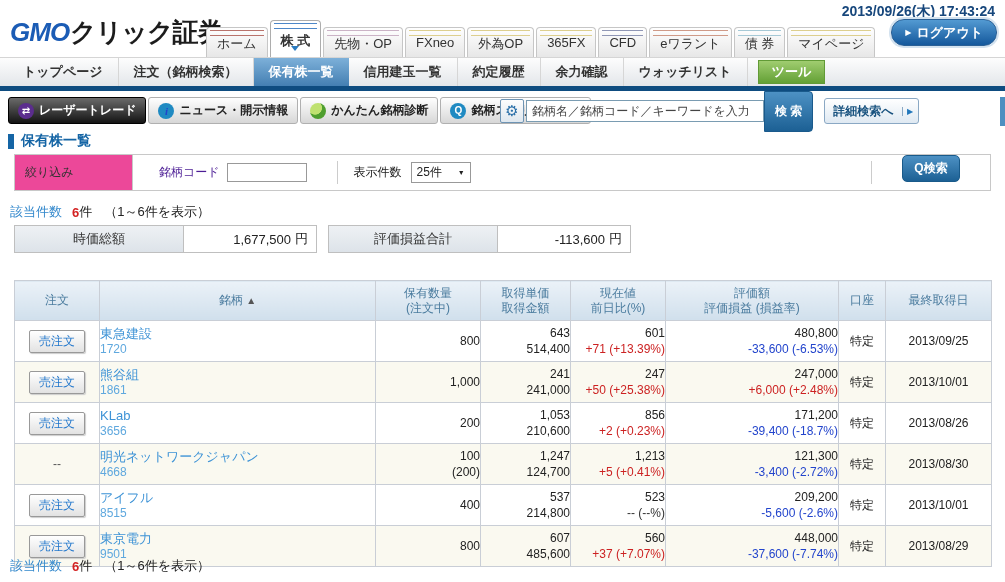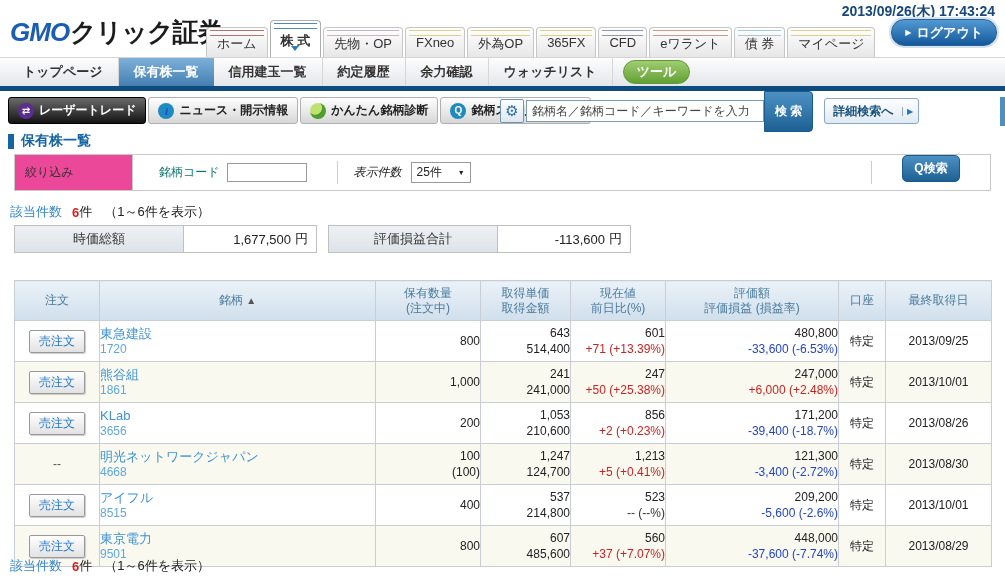--- a/index.html
+++ b/index.html
@@ -26,21 +26,21 @@
        color:#fff;font-size:13px;font-weight:bold;display:flex;align-items:center;gap:5px;cursor:pointer;}
   .logout .arr{font-size:8px;line-height:1;}
 
   
   .nav{position:absolute;top:57px;left:0;width:1005px;height:29px;background:linear-gradient(#fdfdfd,#e3e6ea);
        border-top:1px solid #d5d5d5;display:flex;align-items:stretch;box-sizing:border-box;}
   .nav-item{display:flex;align-items:center;padding:0 15px;font-size:13px;font-weight:bold;color:#333;
        border-right:1px solid #d6d6d6;white-space:nowrap;cursor:pointer;}
   .nav-item:first-child{margin-left:8px;}
   .nav-item.active{background:linear-gradient(#7db0d9,#447fb2);color:#fff;border-right:none;}
-  .nav-tool{align-self:center;margin-left:10px;height:22px;padding:0 13px;border-radius:12px;
+  .nav-tool{align-self:center;margin-left:10px;height:22px;padding:0 13px;border-radius:0;
        background:linear-gradient(#a0cd70,#63a035);border:1px solid #619a36;color:#fff;font-size:13px;
        font-weight:bold;display:flex;align-items:center;cursor:pointer;}
   .bluebar{position:absolute;top:86px;left:0;width:1005px;height:5px;background:#0e4c80;}
 
   
   .tools{position:absolute;top:97px;left:8px;display:flex;gap:2px;}
   .tbtn{height:27px;display:flex;align-items:center;gap:5px;padding:0 9px;font-size:12px;font-weight:bold;
        border:1px solid #b0b0b0;border-radius:3px;background:linear-gradient(#fefefe,#d7d7d7);color:#222;
        box-sizing:border-box;cursor:pointer;white-space:nowrap;}
   .tbtn.laser{background:linear-gradient(#6a6a6a,#141414);border-color:#000;color:#fff;}
@@ -69,26 +69,26 @@
   
   .title{position:absolute;top:132px;left:8px;display:flex;align-items:center;gap:7px;}
   .tbar{width:6px;height:15px;background:#1565a5;}
   .ttext{font-size:14px;font-weight:bold;color:#1565a5;}
 
   
   .filter{position:absolute;top:154px;left:14px;width:977px;height:37px;border:1px solid #c8c8c8;
        display:flex;align-items:stretch;box-sizing:border-box;background:#fff;}
   .flabel{width:118px;background:#ec4899;border-right:1px solid #c8c8c8;display:flex;align-items:center;
        padding-left:10px;font-size:12px;color:#333;box-sizing:border-box;flex:none;}
-  .fcode-label{margin-left:26px;align-self:center;font-size:12px;color:#0f766e;}
+  .fcode-label{margin-left:26px;align-self:center;font-size:12px;color:#4c1d95;}
   .fcode-input{align-self:center;margin-left:7px;width:80px;height:19px;border:1px solid #999;box-sizing:border-box;}
   .fdiv{width:1px;background:#ccc;margin:6px 0;}
   .fdiv.m1{margin-left:30px;}
   .fdiv.m2{margin-left:auto;}
-  .fcount-label{margin-left:16px;align-self:center;font-size:12px;color:#222;font-style:italic;}
+  .fcount-label{margin-left:16px;align-self:center;font-size:12px;color:#222;}
   .fselect{align-self:center;margin-left:9px;width:60px;height:21px;border:1px solid #999;display:flex;
        align-items:center;justify-content:space-between;padding:0 5px;font-size:12px;color:#222;background:#fff;
        box-sizing:border-box;cursor:pointer;}
   .fselect .dn{font-size:7px;color:#222;}
   .fsearch-wrap{width:118px;display:flex;align-items:flex-start;justify-content:center;flex:none;}
   .fsearch{height:25px;padding:0 11px;background:linear-gradient(#4d91c4,#1c6094);border:1px solid #195a8a;
        border-radius:5px;color:#fff;font-size:12px;font-weight:bold;display:flex;align-items:center;gap:1px;cursor:pointer;}
 
   
   .count{position:absolute;left:10px;font-size:13px;color:#222;display:flex;align-items:center;white-space:nowrap;}
@@ -155,20 +155,23 @@
 
     <div class="logout">
       <span class="arr">▶</span>
       <span>ログアウト</span>
     </div>
   </div>
 
   <div class="nav">
     <div class="nav-item">
         <span>トップページ</span>
+      </div>
+    <div class="nav-item">
+        <span>注文（銘柄検索）</span>
       </div>
     <div class="nav-item active">
         <span>保有株一覧</span>
       </div>
     <div class="nav-item">
         <span>信用建玉一覧</span>
       </div>
     <div class="nav-item">
         <span>約定履歴</span>
       </div>
@@ -375,21 +378,21 @@
     </tr>
 
     <tr class="even">
       <td class="c-order"><span class="noorder">--</span></td>
       <td class="c-name">
         <span class="nm">明光ネットワークジャパン</span>
         <span class="cd">4668</span>
       </td>
       <td class="rnum">
         <span class="l1">100</span>
-        <span class="l2">(100)</span>
+        <span class="l2">(200)</span>
       </td>
       <td class="rnum">
         <span class="l1">1,247</span>
         <span class="l2">124,700</span>
       </td>
       <td class="rnum">
         <span class="l1">1,213</span>
         <span class="l2 red">+5 (+0.41%)</span>
       </td>
       <td class="rnum">

